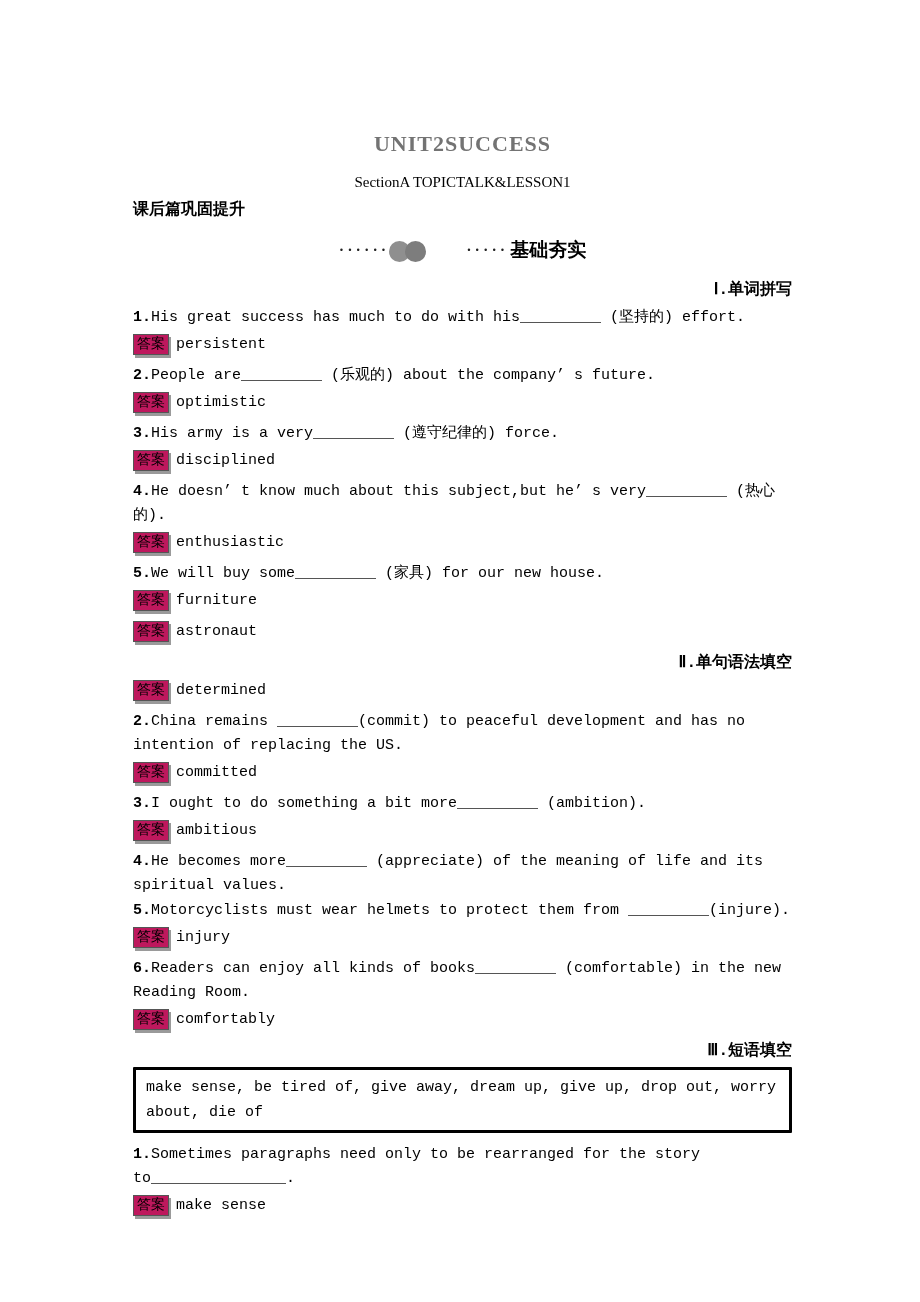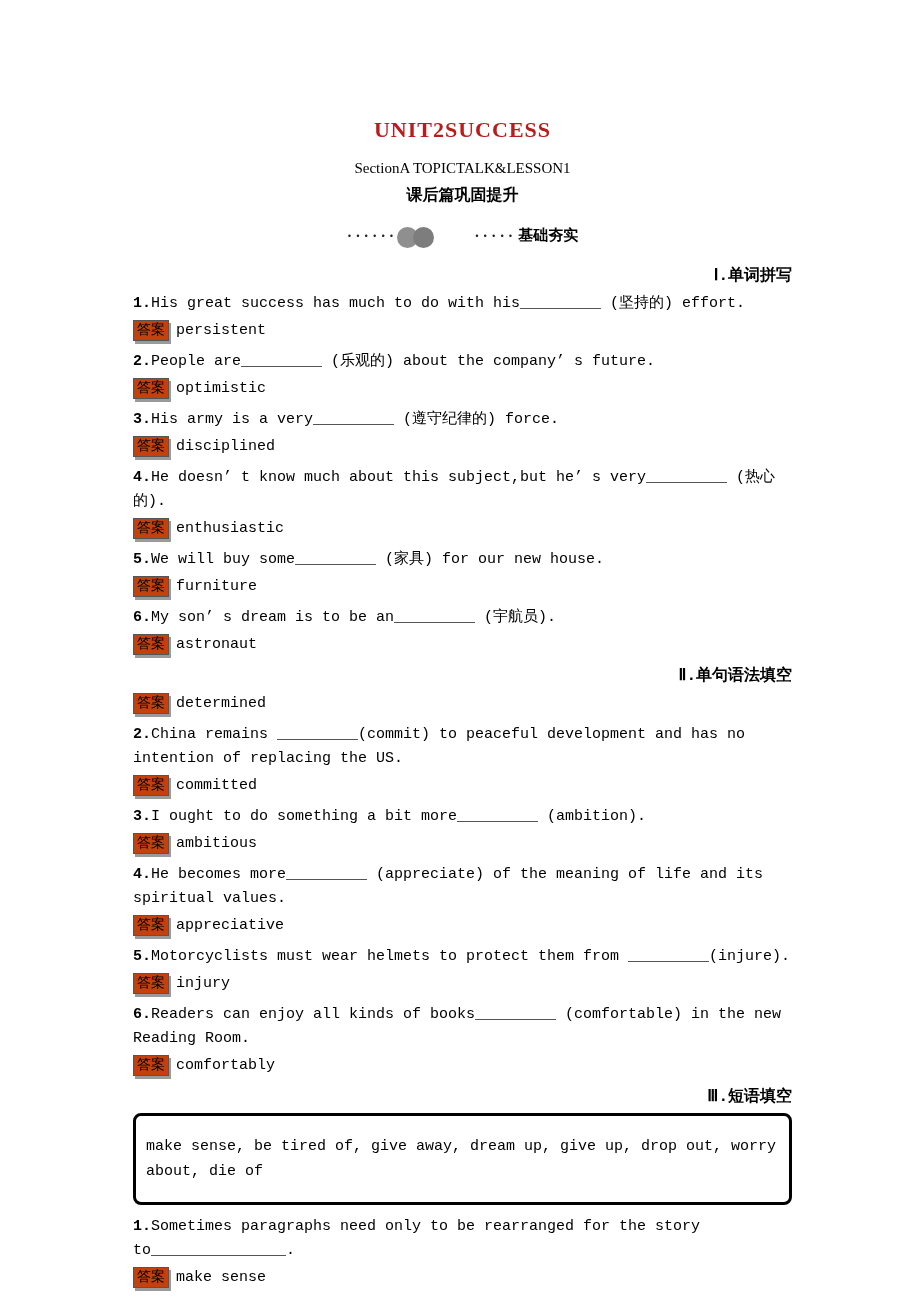--- a/index.html
+++ b/index.html
@@ -4,51 +4,51 @@
 <style>
   html,body{margin:0;padding:0;background:#ffffff;}
   body{
     width:920px;height:1302px;
     font-family:"Liberation Mono","DejaVu Sans Mono",monospace;
     color:#000;font-size:15px;line-height:24px;
     -webkit-font-smoothing:antialiased;
   }
   .page{padding:118px 128px 0 133px;box-sizing:border-box;}
   .doc-title{
-    text-align:center;color:#b91c1c;font-weight:bold;
+    text-align:center;color:#737373;font-weight:bold;
     font-family:"Liberation Serif","DejaVu Serif",serif;
-    font-size:22px;letter-spacing:1px;margin:0 0 14px 0;
+    font-size:22px;letter-spacing:1px;margin:14px 0 14px 0;
   }
   .section-line{
     text-align:center;font-size:15px;margin:12px 0 4px 0;
     font-family:"Liberation Serif","DejaVu Serif",serif;
   }
   .subtitle{
-    text-align:center;font-weight:bold;font-size:16px;margin:0 0 14px 0;
+    font-weight:bold;font-size:16px;margin:0 0 14px 0;
   }
   .deco{
     display:flex;align-items:center;justify-content:center;
     margin:0 0 12px 0;height:30px;
   }
   .deco .dots{font-size:9px;letter-spacing:3px;color:#222;line-height:30px;}
   .deco .circle{width:21px;height:21px;border-radius:50%;background:#8f8f8f;}
   .deco .circle.c2{margin-left:-5px;background:#7d7d7d;}
-  .deco .banner-label{font-weight:bold;font-size:15px;margin-left:2px;}
+  .deco .banner-label{font-weight:bold;font-size:19px;margin-left:2px;}
   .deco .gap{width:40px;}
   .sec-heading{font-weight:bold;font-size:16px;margin:6px 0 4px 0;text-align:right;}
   p.q{margin:1px 0;font-family:Liberation Mono, monospace;}
   p.q .num{font-weight:bold;}
   p.ansline{margin:3px 0 7px 0;}
   .ansbox{
-    display:inline-block;background:#c2410c;border:1px solid #555;
+    display:inline-block;background:#be185d;border:1px solid #555;
     box-shadow:2px 3px 0 #9a9a9a;padding:0 3px;margin-right:7px;
     font-size:14px;line-height:19px;vertical-align:baseline;
   }
   .phrase-box{
-    border:3px solid #000;border-radius:8px;padding:18px 10px;
+    border:3px solid #000;border-radius:1px;padding:5px 10px;
     margin:4px 0 10px 0;line-height:25px;
   }
 </style>
 </head>
 <body>
 
 <div class="page">
 
   <h1 class="doc-title">UNIT2SUCCESS</h1>
   <p class="section-line">SectionA  TOPICTALK&amp;LESSON1</p>
@@ -74,37 +74,35 @@
 
     <p class="q"><span class="num">3.</span><span>His army is a very_________ (遵守纪律的) force.</span></p>
     <p class="ansline"><span class="ansbox">答案</span><span class="anstext">disciplined</span></p>
 
     <p class="q"><span class="num">4.</span><span>He doesn’ t know much about this subject,but he’ s very_________ (热心的).</span></p>
     <p class="ansline"><span class="ansbox">答案</span><span class="anstext">enthusiastic</span></p>
 
     <p class="q"><span class="num">5.</span><span>We will buy some_________ (家具) for our new house.</span></p>
     <p class="ansline"><span class="ansbox">答案</span><span class="anstext">furniture</span></p>
 
-    <p class="q"><span class="num">6.</span><span>My son’ s dream is to be an_________ (宇航员).</span></p>
     <p class="ansline"><span class="ansbox">答案</span><span class="anstext">astronaut</span></p>
   </div>
 
   <div>
     <p class="sec-heading">Ⅱ.单句语法填空</p>
 
     <p class="ansline"><span class="ansbox">答案</span><span class="anstext">determined</span></p>
 
     <p class="q"><span class="num">2.</span><span>China remains _________(commit) to peaceful development and has no intention of replacing the US.</span></p>
     <p class="ansline"><span class="ansbox">答案</span><span class="anstext">committed</span></p>
 
     <p class="q"><span class="num">3.</span><span>I ought to do something a bit more_________ (ambition).</span></p>
     <p class="ansline"><span class="ansbox">答案</span><span class="anstext">ambitious</span></p>
 
     <p class="q"><span class="num">4.</span><span>He becomes more_________ (appreciate) of the meaning of life and its spiritual values.</span></p>
-    <p class="ansline"><span class="ansbox">答案</span><span class="anstext">appreciative</span></p>
 
     <p class="q"><span class="num">5.</span><span>Motorcyclists must wear helmets to protect them from _________(injure).</span></p>
     <p class="ansline"><span class="ansbox">答案</span><span class="anstext">injury</span></p>
 
     <p class="q"><span class="num">6.</span><span>Readers can enjoy all kinds of books_________ (comfortable) in the new Reading Room.</span></p>
     <p class="ansline"><span class="ansbox">答案</span><span class="anstext">comfortably</span></p>
   </div>
 
   <div>
     <p class="sec-heading">Ⅲ.短语填空</p>

